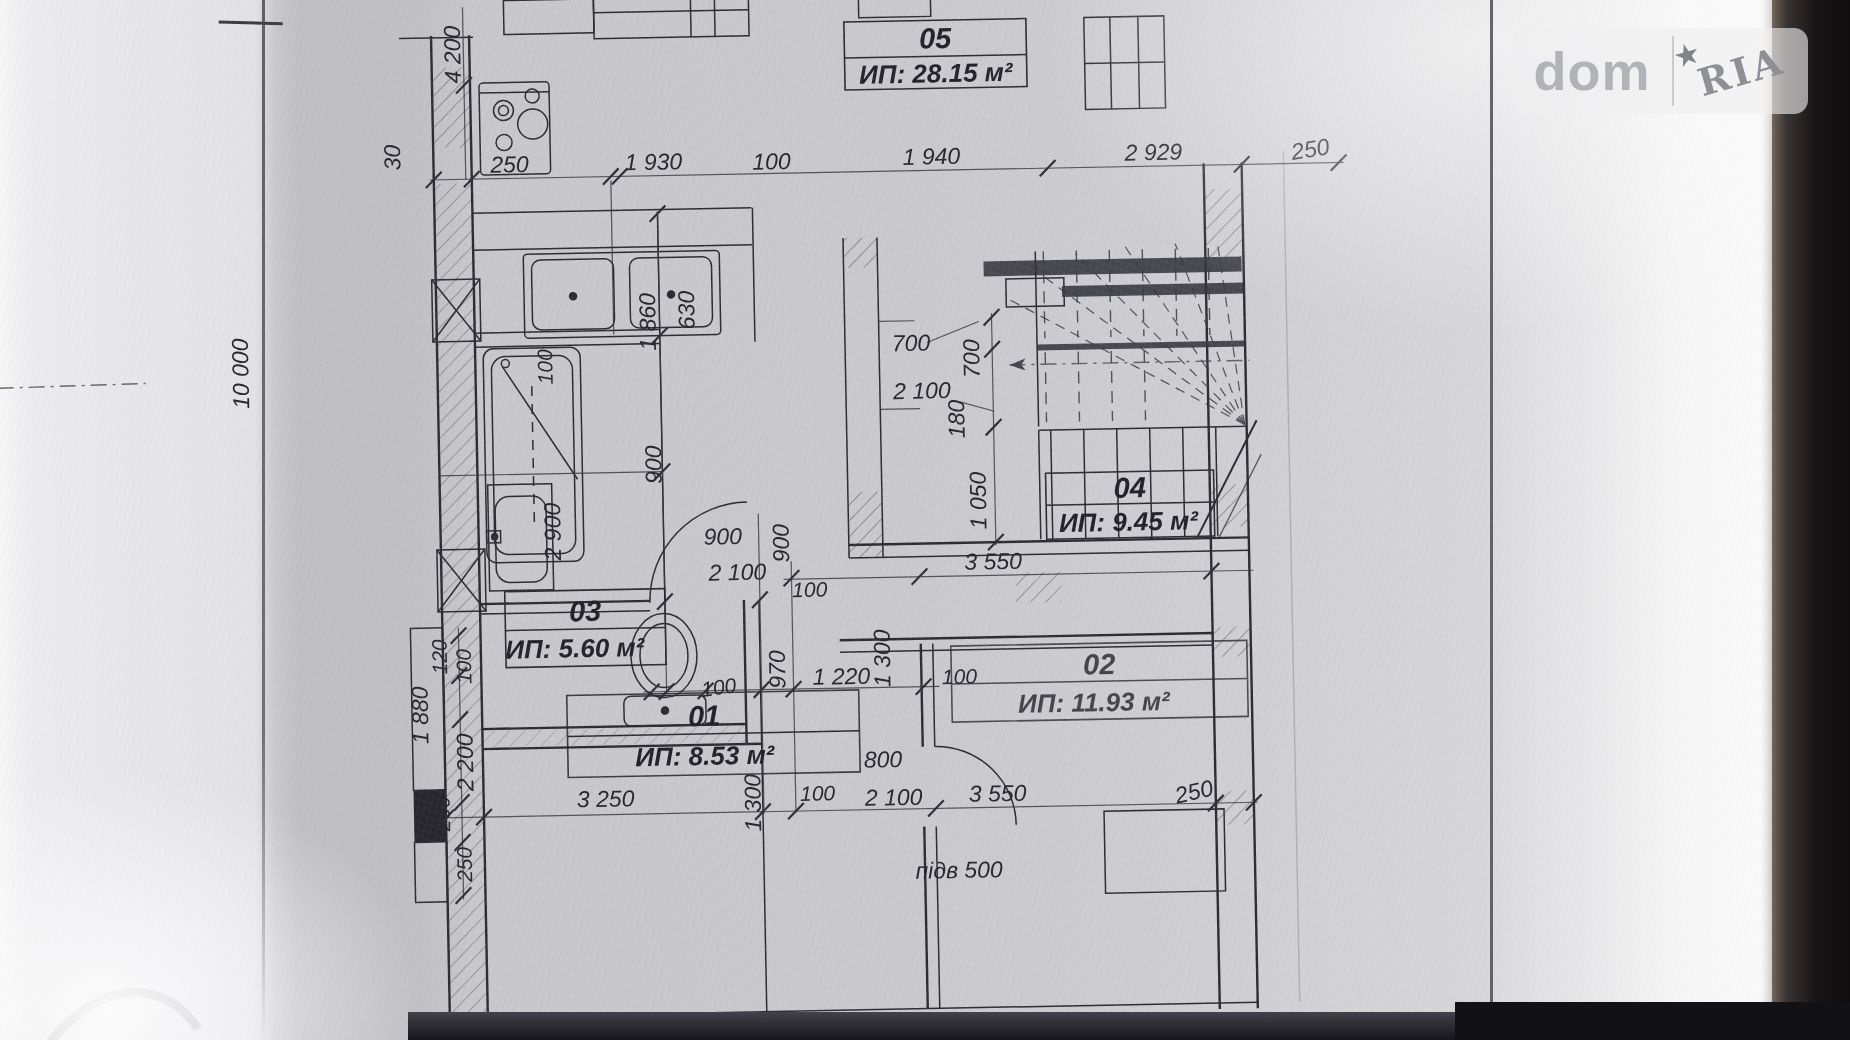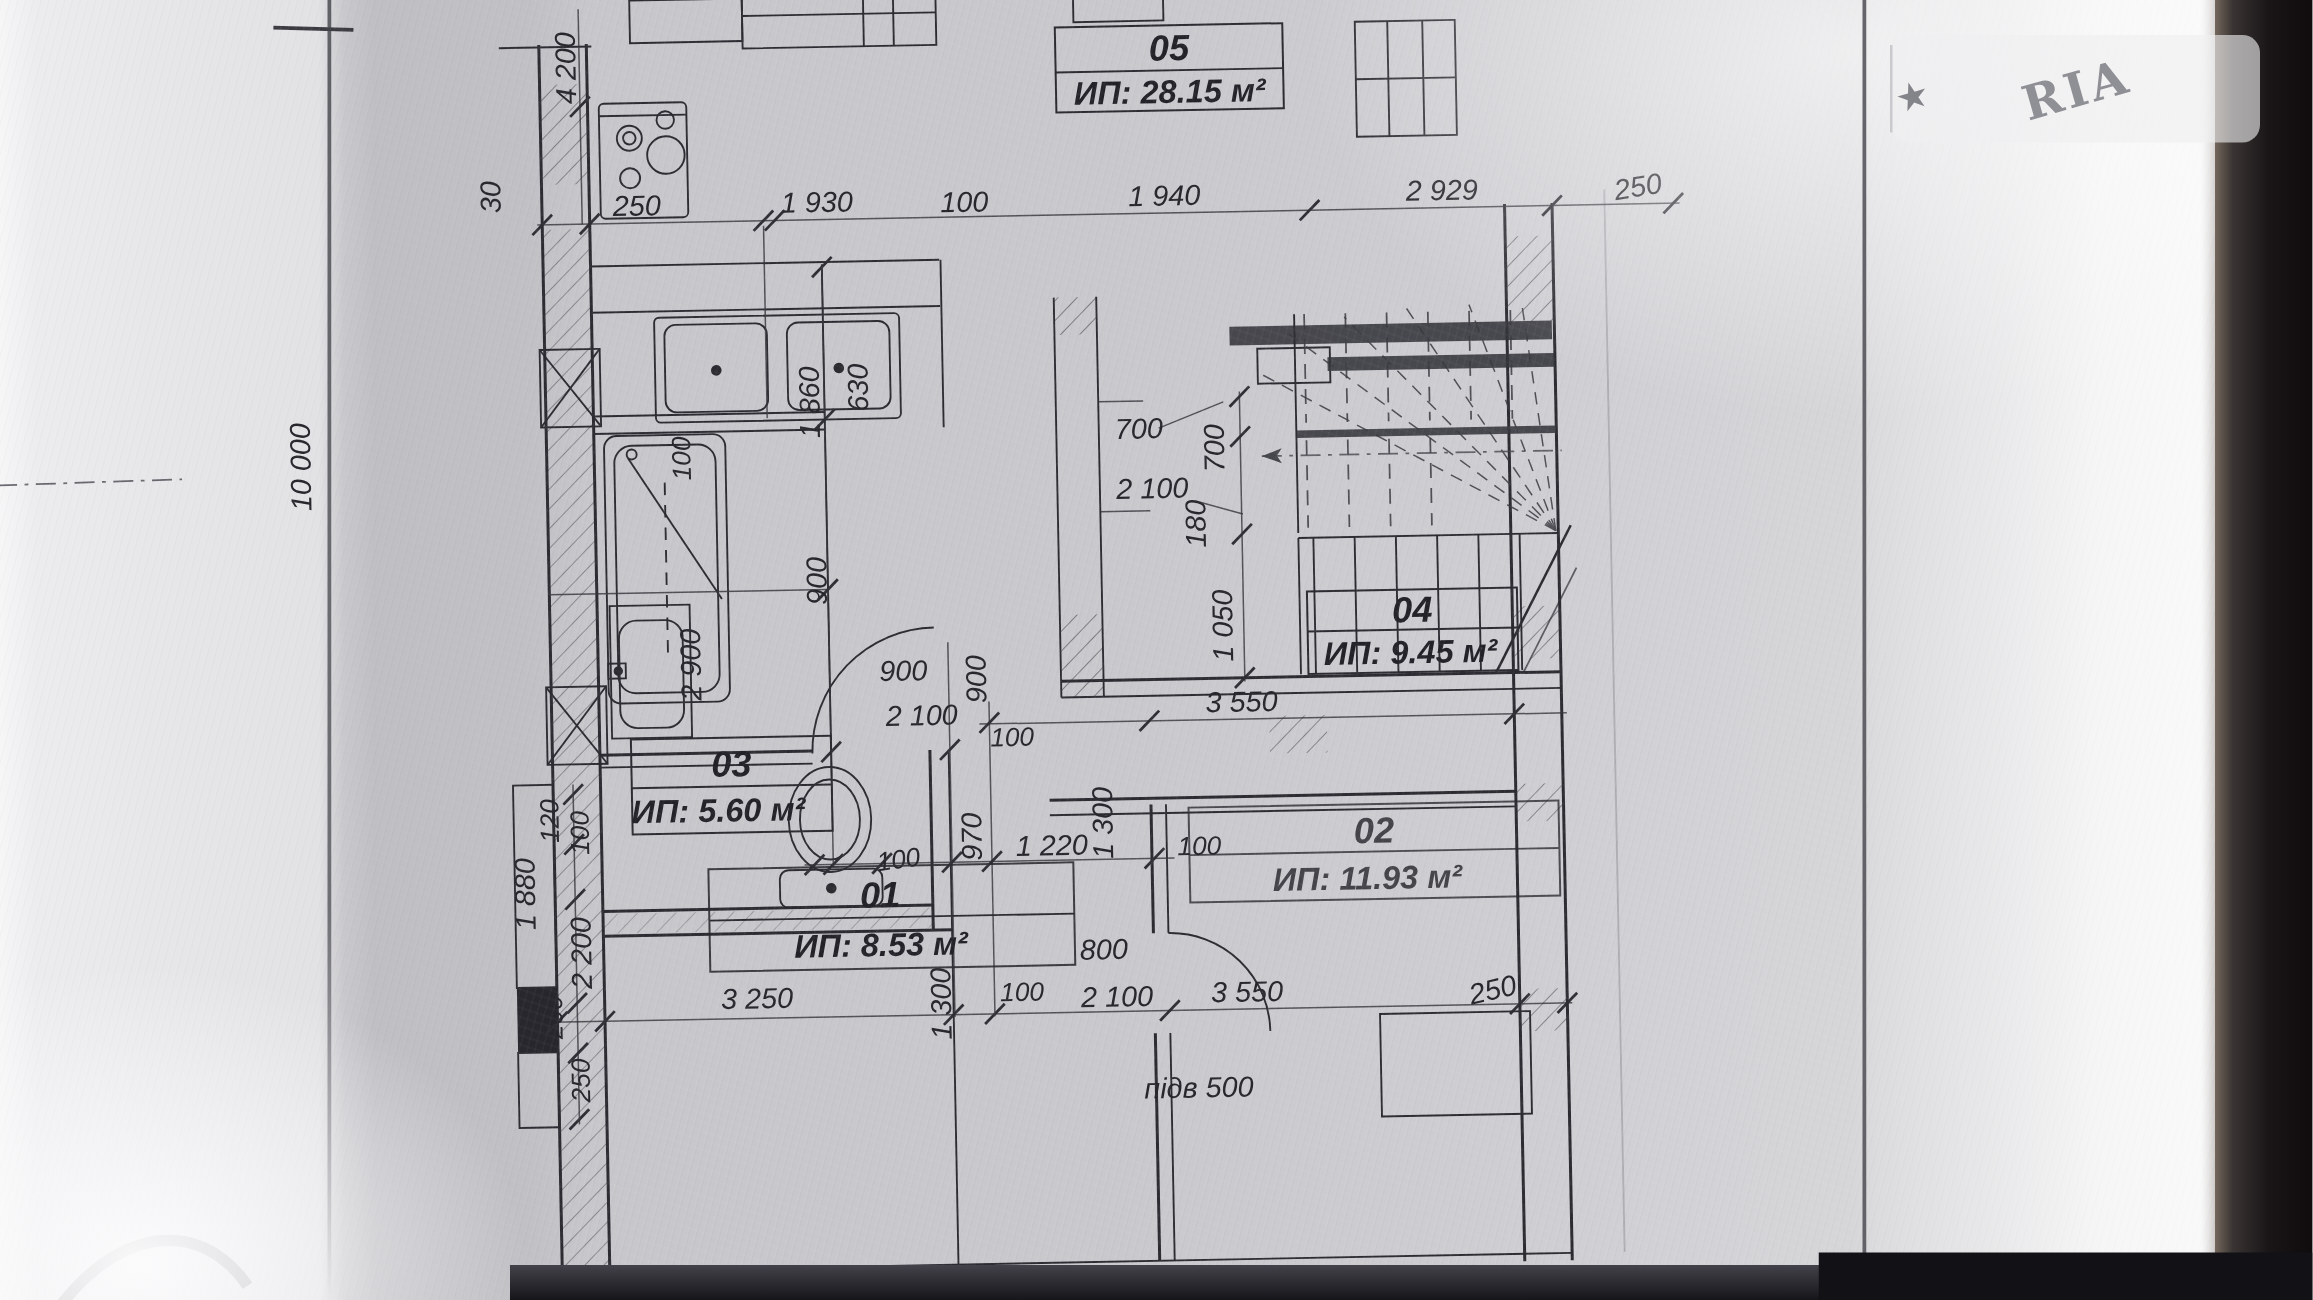--- a/index.html
+++ b/index.html
@@ -419,18 +419,19 @@
 <div class="glare-topright"></div>
 <div class="glare-right"></div>
 <div class="glare-bottomleft"></div>
 <div class="left-edge-line"></div>
 <div class="right-edge-line"></div>
 <div class="dark-frame"></div>
 <div class="bottom-band"></div>
 <div class="bottom-band-right"></div>
 
 <div class="watermark">
+  <div class="wm-dom">dom</div>
   <div class="wm-sep"></div>
   <div class="wm-ria">
     <span class="ria-star">★</span>
     <span class="ria-text">RIA</span>
   </div>
 </div>
 
 </body></html>

